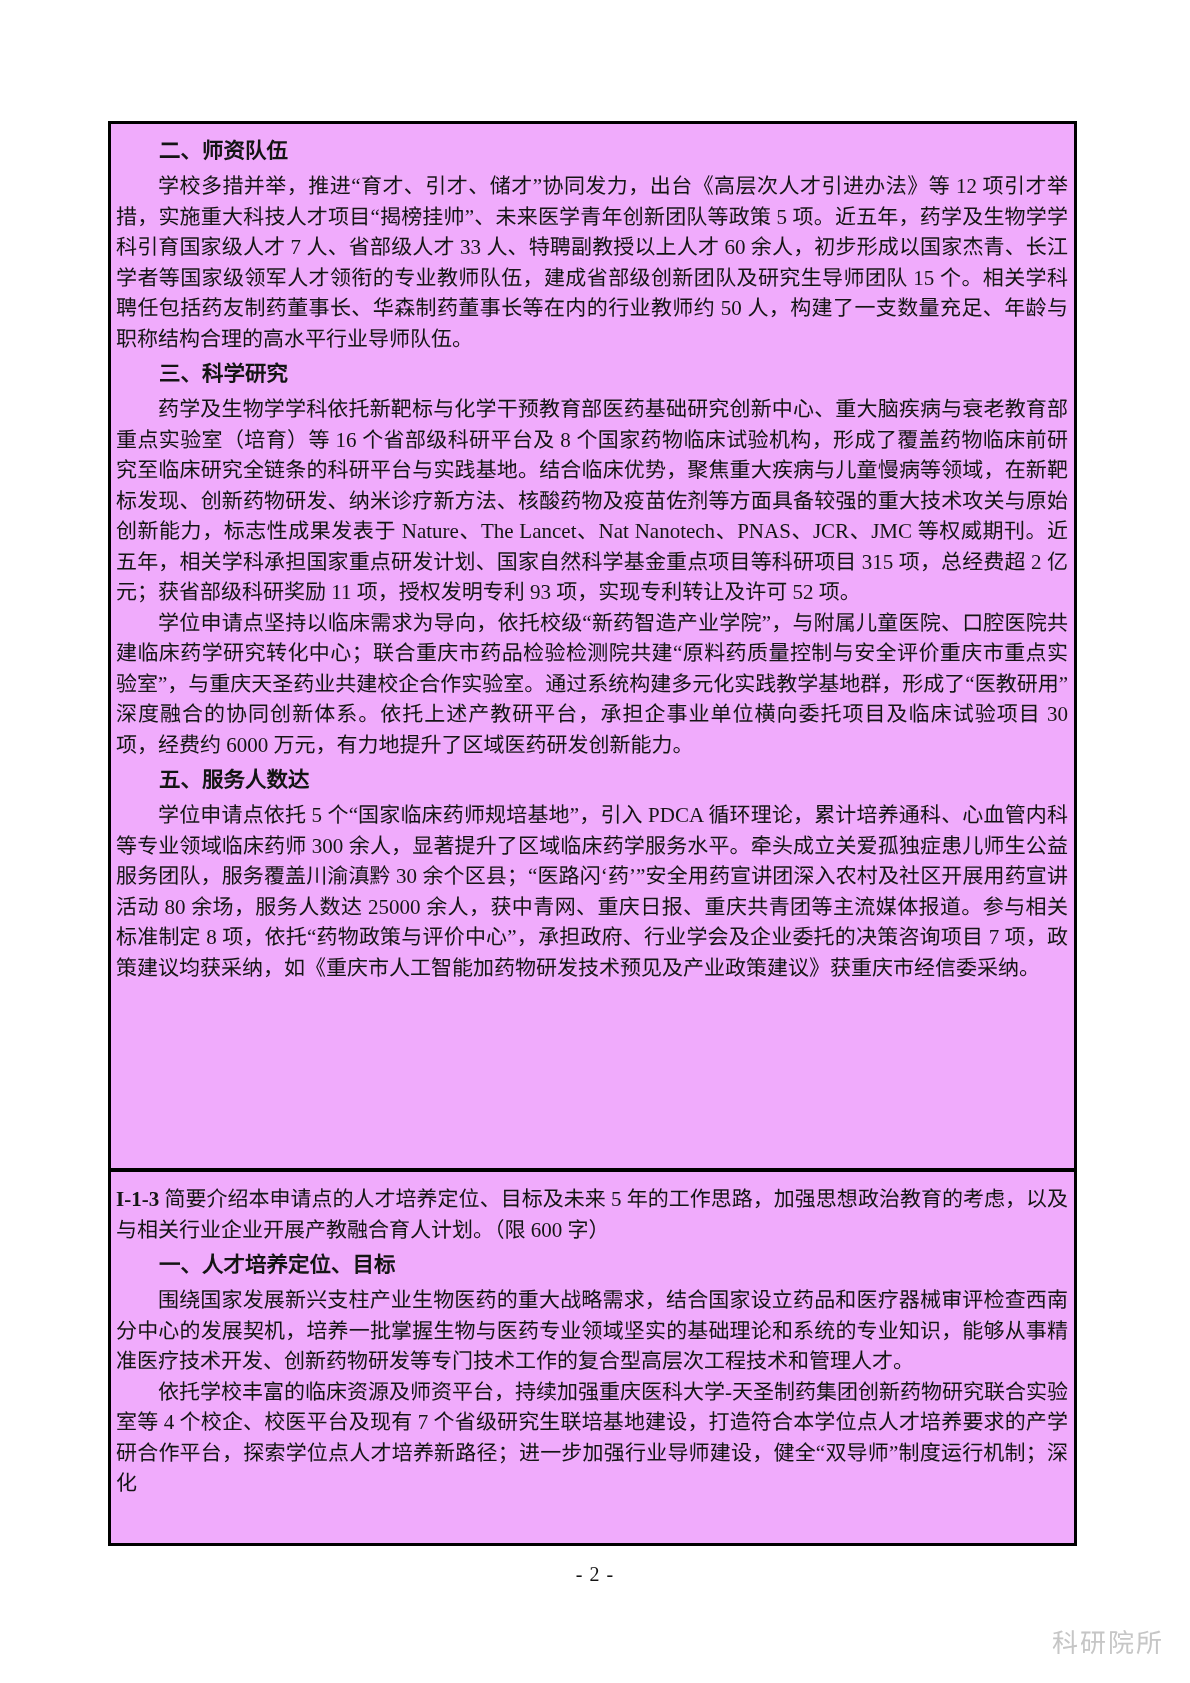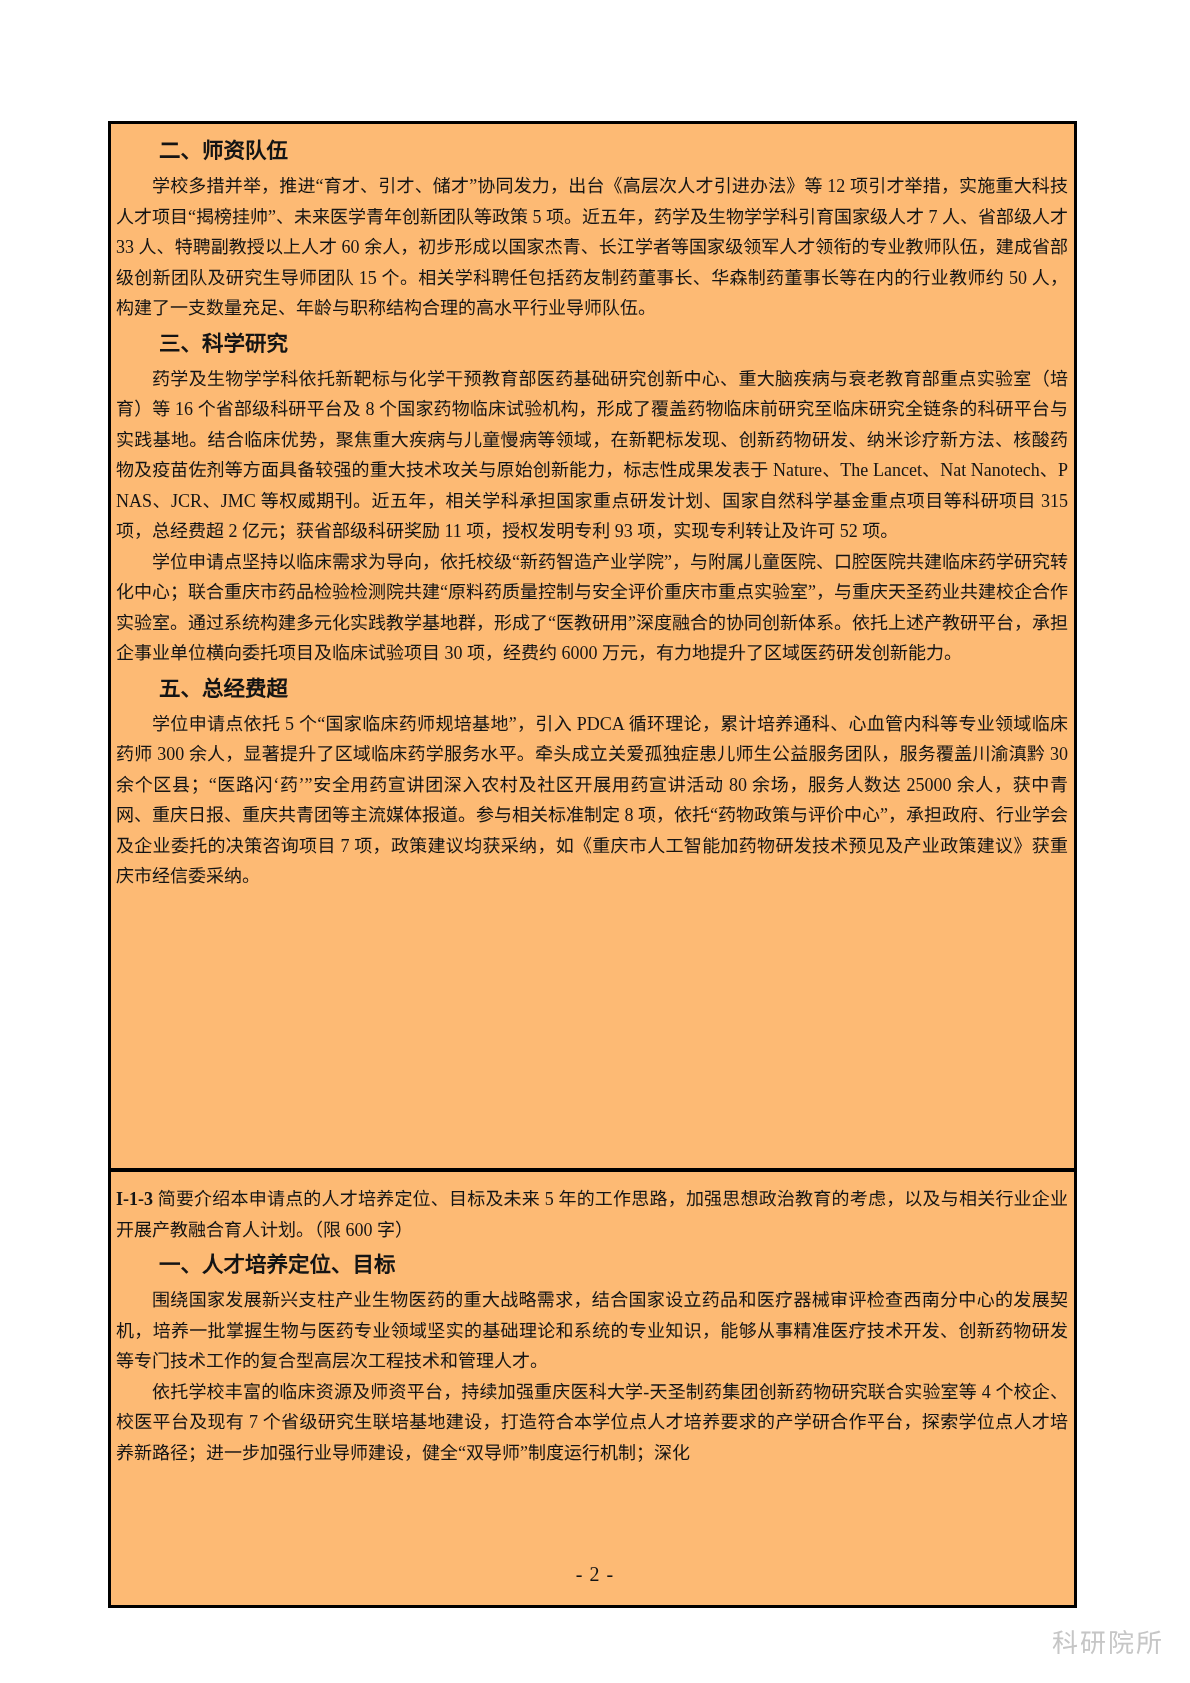--- a/index.html
+++ b/index.html
@@ -10,32 +10,32 @@
     font-family:"Liberation Serif","DejaVu Serif",serif;
     color:#141414;
     overflow:hidden;
   }
   .doc-table {
     position:absolute;
     left:108px; top:121px;
     width:969px;
     border:3px solid #000000;
     box-sizing:border-box;
-    background:#fdba74;
+    background:#f0abfc;
   }
   .cell {
     box-sizing:border-box;
     overflow:hidden;
     padding:7px 6px 0 5px;
   }
   .cell-overview { height:1044px; }
-  .cell-plan { height:437px; border-top:4px solid #000000; padding-top:12px; }
+  .cell-plan { height:375px; border-top:4px solid #000000; padding-top:12px; }
   .cell p {
     margin:0;
-    font-size:18px;
+    font-size:21px;
     line-height:30.5px;
     text-align:justify;
     text-indent:2em;
     word-break:break-all;
   }
   .cell h3 {
     margin:5px 0 4px 0;
     font-size:21.5px;
     line-height:31px;
     font-weight:bold;
@@ -71,21 +71,21 @@
 
     <div class="cell cell-overview">
       <h3>二、师资队伍</h3>
       <p>学校多措并举，推进“育才、引才、储才”协同发力，出台《高层次人才引进办法》等 12 项引才举措，实施重大科技人才项目“揭榜挂帅”、未来医学青年创新团队等政策 5 项。近五年，药学及生物学学科引育国家级人才 7 人、省部级人才 33 人、特聘副教授以上人才 60 余人，初步形成以国家杰青、长江学者等国家级领军人才领衔的专业教师队伍，建成省部级创新团队及研究生导师团队 15 个。相关学科聘任包括药友制药董事长、华森制药董事长等在内的行业教师约 50 人，构建了一支数量充足、年龄与职称结构合理的高水平行业导师队伍。</p>
 
       <h3>三、科学研究</h3>
       <p><span>药学及生物学学科依托新靶标与化学干预教育部医药基础研究创新中心、重大脑疾病与衰老教育部重点实验室（培育）等 16 个省部级科研平台及 8 个国家药物临床试验机构，形成了覆盖药物临床前研究至临床研究全链条的科研平台与实践基地。结合临床优势，聚焦重大疾病与儿童慢病等领域，在新靶标发现、创新药物研发、纳米诊疗新方法、核酸药物及疫苗佐剂等方面具备较强的重大技术攻关与原始创新能力，标志性成果发表于 </span><span class="journals">Nature、The Lancet、Nat Nanotech、PNAS、JCR、JMC</span><span> 等权威期刊。近五年，相关学科承担国家重点研发计划、国家自然科学基金重点项目等科研项目 315 项，总经费超 2 亿元；获省部级科研奖励 11 项，授权发明专利 93 项，实现专利转让及许可 52 项。</span></p>
 
       <p>学位申请点坚持以临床需求为导向，依托校级“新药智造产业学院”，与附属儿童医院、口腔医院共建临床药学研究转化中心；联合重庆市药品检验检测院共建“原料药质量控制与安全评价重庆市重点实验室”，与重庆天圣药业共建校企合作实验室。通过系统构建多元化实践教学基地群，形成了“医教研用”深度融合的协同创新体系。依托上述产教研平台，承担企事业单位横向委托项目及临床试验项目 30 项，经费约 6000 万元，有力地提升了区域医药研发创新能力。</p>
 
-      <h3>五、总经费超</h3>
+      <h3>五、服务人数达</h3>
       <p>学位申请点依托 5 个“国家临床药师规培基地”，引入 PDCA 循环理论，累计培养通科、心血管内科等专业领域临床药师 300 余人，显著提升了区域临床药学服务水平。牵头成立关爱孤独症患儿师生公益服务团队，服务覆盖川渝滇黔 30 余个区县；“医路闪‘药’”安全用药宣讲团深入农村及社区开展用药宣讲活动 80 余场，服务人数达 25000 余人，获中青网、重庆日报、重庆共青团等主流媒体报道。参与相关标准制定 8 项，依托“药物政策与评价中心”，承担政府、行业学会及企业委托的决策咨询项目 7 项，政策建议均获采纳，如《重庆市人工智能加药物研发技术预见及产业政策建议》获重庆市经信委采纳。</p>
 
     </div>
 
     <div class="cell cell-plan">
       <p class="prompt"><b>I-1-3</b><span> 简要介绍本申请点的人才培养定位、目标及未来 5 年的工作思路，加强思想政治教育的考虑，以及与相关行业企业开展产教融合育人计划。（限 600 字）</span></p>
 
       <h3 class="first-plan-heading">一、人才培养定位、目标</h3>
       <p>围绕国家发展新兴支柱产业生物医药的重大战略需求，结合国家设立药品和医疗器械审评检查西南分中心的发展契机，培养一批掌握生物与医药专业领域坚实的基础理论和系统的专业知识，能够从事精准医疗技术开发、创新药物研发等专门技术工作的复合型高层次工程技术和管理人才。</p>
 

